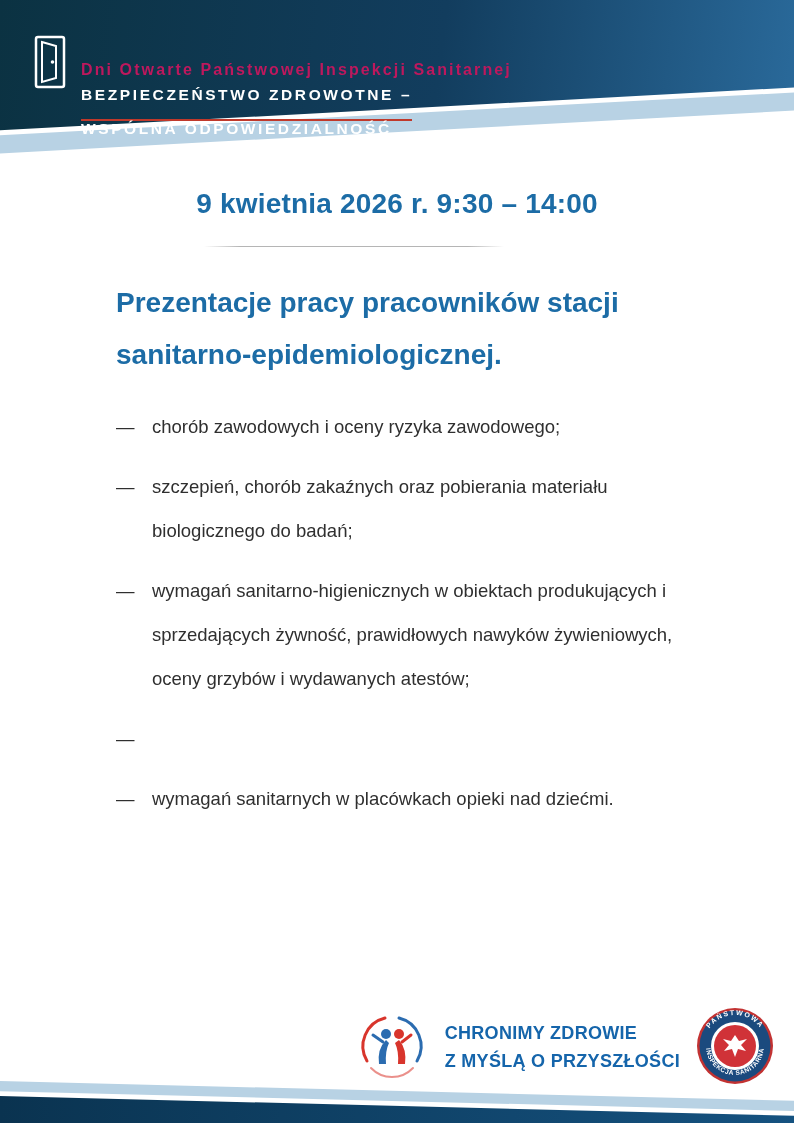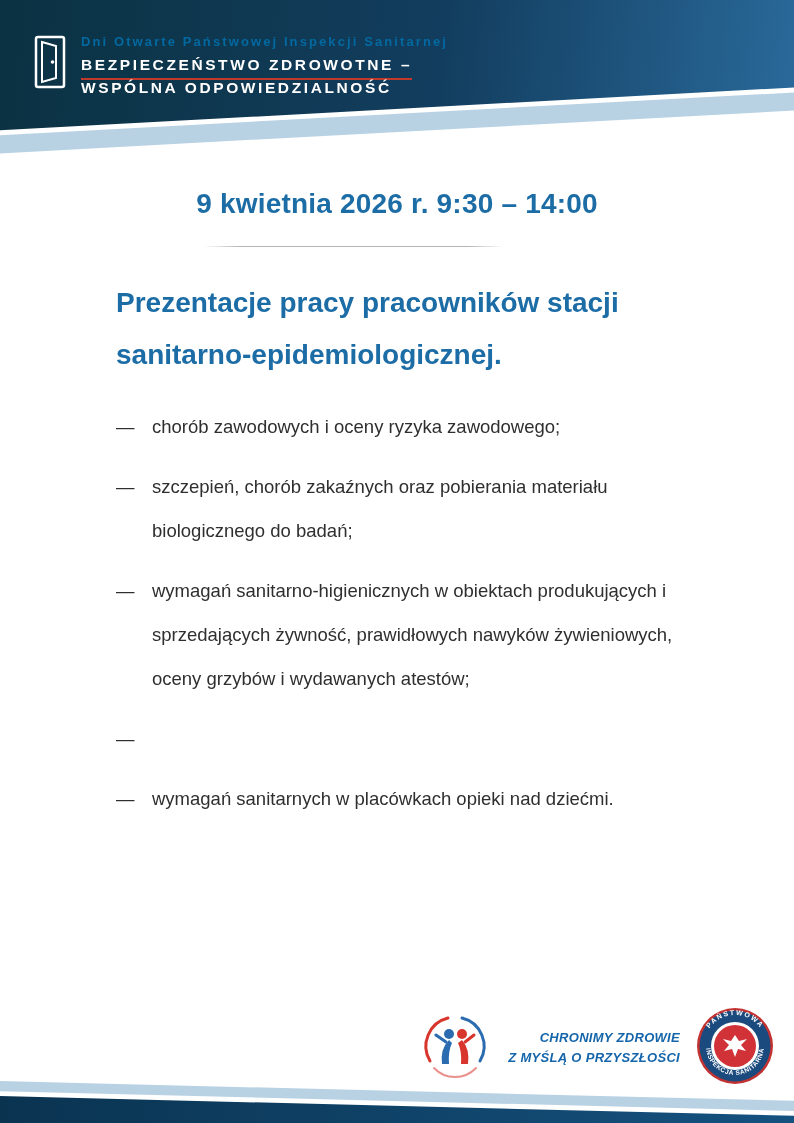--- a/index.html
+++ b/index.html
@@ -24,32 +24,32 @@
   .header-band {
     position: absolute; inset: 0;
     background: #b8d2e4;
     clip-path: polygon(0 82%, 100% 56%, 100% 67%, 0 93%);
   }
   .header-content {
     position: absolute; top: 34px; left: 33px;
     display: flex; gap: 14px; align-items: flex-start; z-index: 2;
   }
   .tagline {
-    color: #0369a1; font-size: 13px; font-weight: 700;
-    letter-spacing: 2.1px; margin-bottom: 8px;
+    color: #be185d; font-size: 16px; font-weight: 700;
+    letter-spacing: 2.1px; margin-bottom: 8px; margin-top: 27px;
   }
   .htitle {
     color: #ffffff; font-size: 15.5px; font-weight: 800;
     letter-spacing: 2.6px; line-height: 1;
   }
   .htitle + .htitle { margin-top: 0; }
   .underlined {
     display: inline-block;
     border-bottom: 2px solid #c0392b;
-    padding-bottom: 5px;
+    padding-bottom: 16px;
   }
 
   
   .content { position: absolute; top: 0; left: 0; right: 0; padding: 188px 116px 0; }
   .event-date {
     margin: 0; font-size: 28px; font-weight: 700;
     color: #1c6ca6; text-align: center; letter-spacing: 0.2px;
   }
   .divider {
     height: 1px; width: 300px; margin: 26px 0 0 88px;
@@ -69,22 +69,22 @@
   }
   .marker { flex: 0 0 36px; width: 36px; }
   .item-text { max-width: 545px; }
 
   
   .footer-logos {
     position: absolute; right: 20px; bottom: 34px;
     display: flex; align-items: center; gap: 16px; z-index: 3;
   }
   .slogan {
-    text-align: right; color: #1565ab; font-weight: 700;
-    font-size: 13px; line-height: 1.55; letter-spacing: 0.3px; font-style: italic;
+    text-align: left; color: #1565ab; font-weight: 700;
+    font-size: 18px; line-height: 1.55; letter-spacing: 0.3px;
   }
   .footer-shapes { position: absolute; left: 0; bottom: 0; width: 100%; height: 60px; }
   .footer-band {
     position: absolute; inset: 0;
     background: #b8d2e4;
     clip-path: polygon(0 30%, 100% 63%, 100% 80%, 0 47%);
   }
   .footer-dark {
     position: absolute; inset: 0;
     background: linear-gradient(90deg, #0a3350, #155280);

